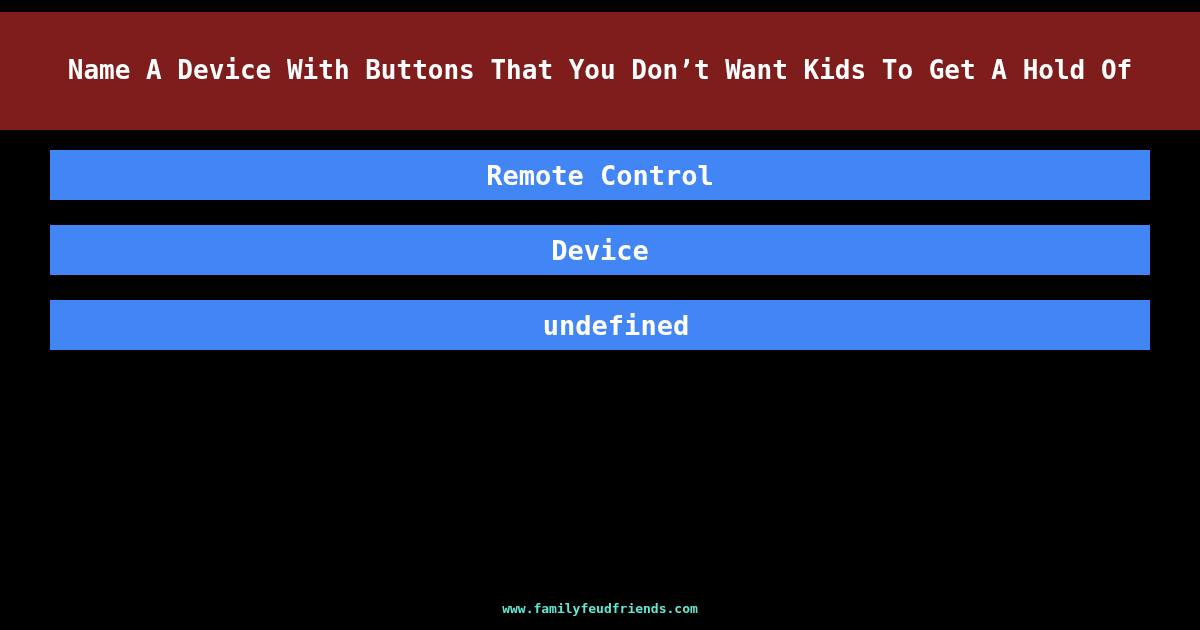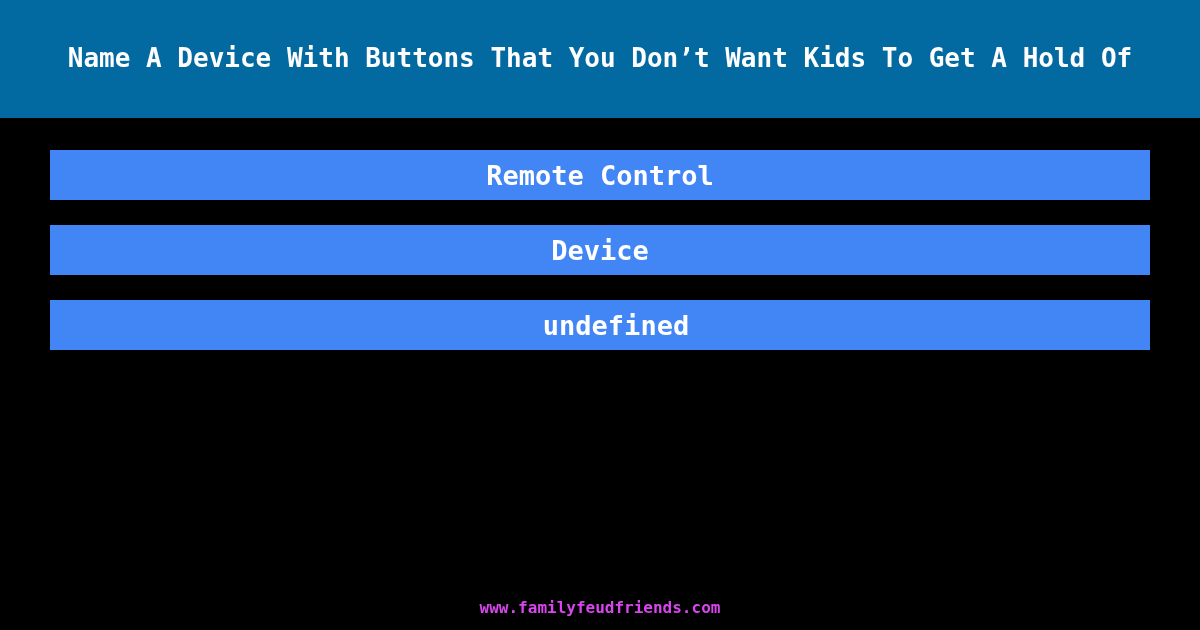--- a/index.html
+++ b/index.html
@@ -16,24 +16,24 @@
   }
   .page {
     position: relative;
     width: 1200px;
     height: 630px;
     background: #000000;
   }
   .header-band {
     position: absolute;
     left: 0;
-    top: 0;
+    top: 12px;
     width: 1200px;
     height: 118px;
-    background: #0369a1;
+    background: #7f1d1d;
     display: flex;
     align-items: center;
     justify-content: center;
     box-sizing: border-box;
     padding: 0 44px;
   }
   .header-title {
     color: #ffffff;
     font-family: "DejaVu Sans Mono", monospace;
     font-weight: bold;
@@ -73,24 +73,24 @@
     white-space: nowrap;
   }
   .footer {
     position: absolute;
     left: 0;
     top: 598px;
     width: 1200px;
     text-align: center;
   }
   .footer-text {
-    color: #d946ef;
+    color: #5eead4;
     font-family: "DejaVu Sans Mono", monospace;
     font-weight: bold;
-    font-size: 16px;
+    font-size: 13px;
     line-height: 1;
     letter-spacing: 0px;
   }
 </style>
 </head>
 <body>
 
 <div class="page">
 
   <div class="header-band">

